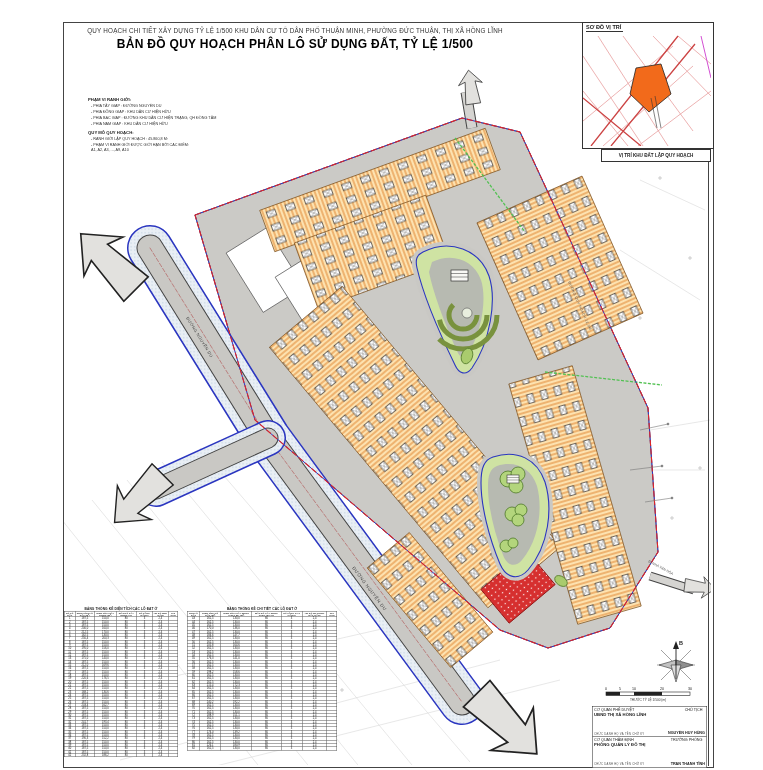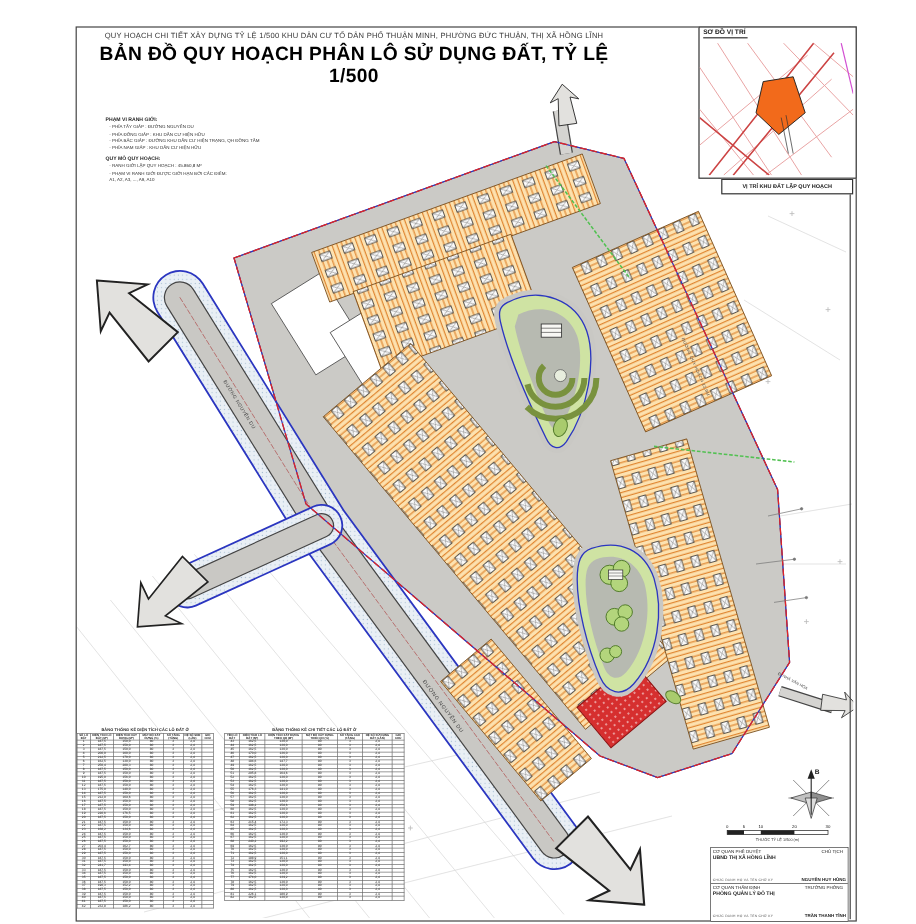--- a/index.html
+++ b/index.html
@@ -3,21 +3,21 @@
 <meta charset="utf-8">
 <style>
   html,body{margin:0;padding:0;background:#fff;}
   #page{position:relative;width:763px;height:770px;background:#fff;overflow:hidden;
         font-family:"Liberation Sans","DejaVu Sans",sans-serif;color:#222;}
   .frame{position:absolute;left:63px;top:22px;width:649px;height:744px;border:1px solid #444;}
   .frame2{position:absolute;left:708px;top:22px;width:1px;height:744px;background:#444;}
   #map{position:absolute;left:0;top:0;}
   #header{position:absolute;left:80px;top:27px;width:430px;text-align:center;}
   #header .l1{font-size:6.3px;color:#333;letter-spacing:.2px;}
-  #header .l2{font-size:16px;font-weight:bold;color:#000;margin-top:3px;letter-spacing:.3px;}
+  #header .l2{font-size:12px;font-weight:bold;color:#000;margin-top:3px;letter-spacing:.3px;}
   #legendWrap{position:absolute;left:88px;top:97px;width:240px;height:70px;}
   #legend{width:480px;transform:scale(.5);transform-origin:0 0;}
   #legend .lt{font-size:8.5px;font-weight:bold;margin:0 0 3px 0;}
   #legend .li{font-size:7.5px;margin:0 0 2.5px 6px;color:#333;}
   #legend .sp{height:6px;}
   #inset{position:absolute;left:582px;top:22px;width:130px;height:125px;border:1px solid #333;background:#fff;}
   #insetTitle{position:absolute;left:3px;top:1px;font-size:5.5px;font-weight:bold;border-bottom:.5px solid #333;padding:0 2px 1px 0;}
   #insetCap{position:absolute;left:601px;top:149px;width:108px;height:11px;border:1px solid #333;background:#fff;
             font-size:4.6px;font-weight:bold;text-align:center;line-height:11px;}
   .twrap{position:absolute;}

